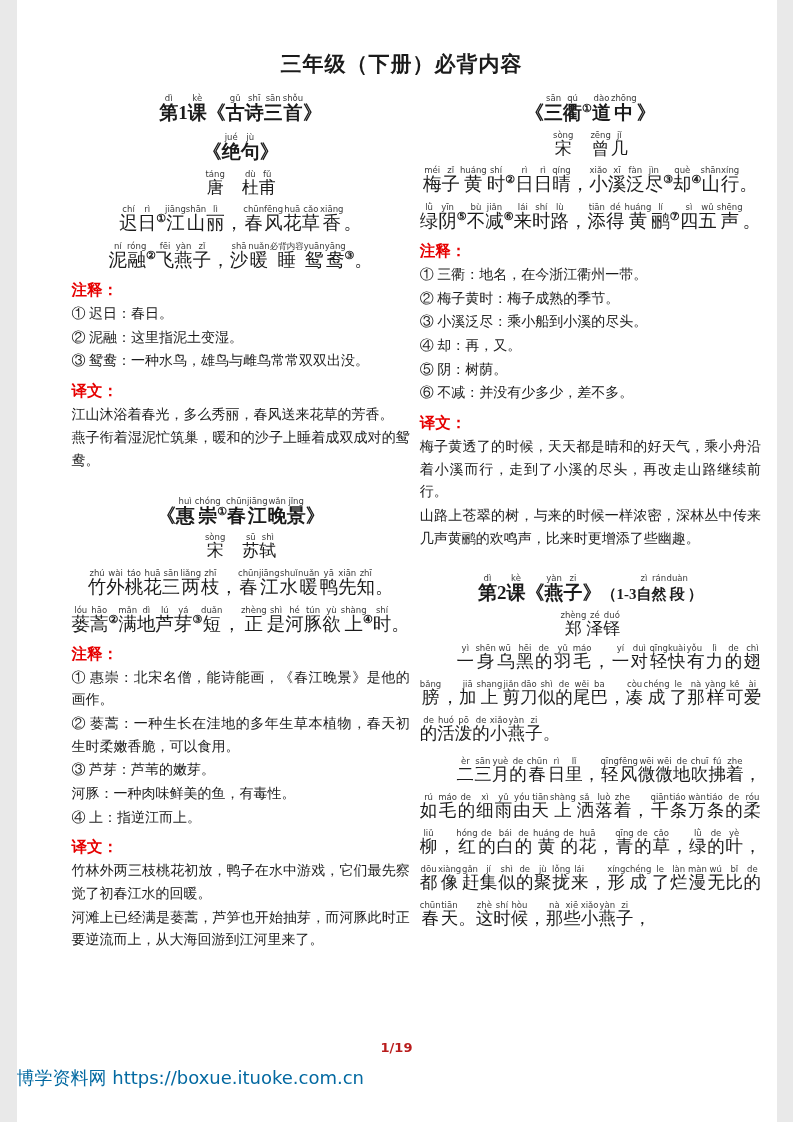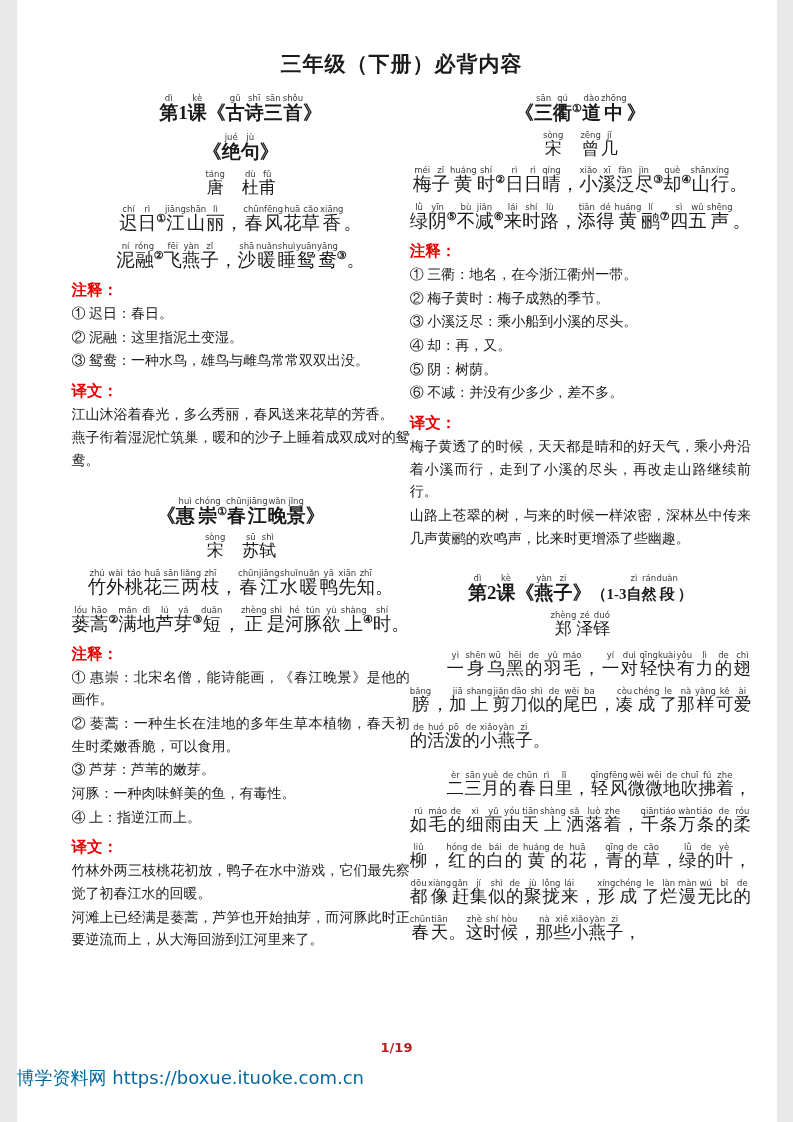--- a/index.html
+++ b/index.html
@@ -7,21 +7,21 @@
     width:760px; height:1122px; margin:0 auto; background:#ffffff;
     position:relative; overflow:hidden;
     font-family:"Liberation Serif","DejaVu Serif",serif;
     color:#1b1b1b;
   }
   .content { padding:50px 45px 0 55px; }
   .doc-title {
     text-align:center; font-size:21px; font-weight:bold;
     letter-spacing:1px; margin:0 0 10px 0;
   }
-  .columns { display:flex; align-items:flex-start; }
+  .columns { display:flex; gap:10px; align-items:flex-start; }
   .col { width:343px; }
 
   
   ruby { ruby-position:over; ruby-align:center; }
   rt {
     font-family:"DejaVu Sans",sans-serif;
     font-size:8.5px; font-weight:400; color:#3a3a3a;
     letter-spacing:0; text-align:center;
   }
   sup.circ {
@@ -48,21 +48,21 @@
   .label {
     color:#e60000; font-weight:bold; font-size:15.5px;
     margin:7px 0 2px 0; line-height:1.4;
   }
   .note, .trans {
     font-size:14px; line-height:1.62; text-align:justify;
     margin:1px 0;
   }
   .prose {
     font-size:17.5px; line-height:2.05; text-align:justify;
-    text-indent:2.1em; margin:12px 0;
+    text-indent:2.1em; margin:5px 0;
   }
   .gap-top { margin-top:24px; }
 
   .footer-pageno {
     position:absolute; left:0; right:0; top:1040px;
     text-align:center; font-size:13px; font-weight:bold; color:#b91c1c;
     font-family:"DejaVu Sans",sans-serif;
   }
   .footer-site {
     position:absolute; left:0; right:0; top:1066px;
@@ -81,21 +81,21 @@
     <div class="columns">
 
       <div class="col">
 
         <div class="sec-heading"><ruby>第<rt>dì</rt></ruby><ruby>1<rt></rt></ruby><ruby>课<rt>kè</rt></ruby><ruby>《<rt></rt></ruby><ruby>古<rt>gǔ</rt></ruby><ruby>诗<rt>shī</rt></ruby><ruby>三<rt>sān</rt></ruby><ruby>首<rt>shǒu</rt></ruby><ruby>》<rt></rt></ruby></div>
 
         <div>
           <div class="poem-title"><ruby>《<rt></rt></ruby><ruby>绝<rt>jué</rt></ruby><ruby>句<rt>jù</rt></ruby><ruby>》<rt></rt></ruby></div>
           <div class="poem-author"><ruby>唐<rt>táng</rt></ruby><ruby>　<rt></rt></ruby><ruby>杜<rt>dù</rt></ruby><ruby>甫<rt>fǔ</rt></ruby></div>
           <div class="poem-line"><ruby>迟<rt>chí</rt></ruby><ruby>日<rt>rì</rt></ruby><sup class="circ">①</sup><ruby>江<rt>jiāng</rt></ruby><ruby>山<rt>shān</rt></ruby><ruby>丽<rt>lì</rt></ruby><ruby>，<rt></rt></ruby><ruby>春<rt>chūn</rt></ruby><ruby>风<rt>fēng</rt></ruby><ruby>花<rt>huā</rt></ruby><ruby>草<rt>cǎo</rt></ruby><ruby>香<rt>xiāng</rt></ruby><ruby>。<rt></rt></ruby></div>
-          <div class="poem-line"><ruby>泥<rt>ní</rt></ruby><ruby>融<rt>róng</rt></ruby><sup class="circ">②</sup><ruby>飞<rt>fēi</rt></ruby><ruby>燕<rt>yàn</rt></ruby><ruby>子<rt>zǐ</rt></ruby><ruby>，<rt></rt></ruby><ruby>沙<rt>shā</rt></ruby><ruby>暖<rt>nuǎn</rt></ruby><ruby>睡<rt>shuì</rt></ruby><ruby>鸳<rt>yuān</rt></ruby><ruby>鸯<rt>yāng</rt></ruby><sup class="circ">③</sup><ruby>。<rt></rt></ruby></div>
+          <div class="poem-line"><ruby>泥<rt>ní</rt></ruby><ruby>融<rt>róng</rt></ruby><sup class="circ">②</sup><ruby>飞<rt>fēi</rt></ruby><ruby>燕<rt>yàn</rt></ruby><ruby>子<rt>zǐ</rt></ruby><ruby>，<rt></rt></ruby><ruby>沙<rt>shā</rt></ruby><ruby>暖<rt>nuǎn</rt></ruby><ruby>睡<rt>必背内容</rt></ruby><ruby>鸳<rt>yuān</rt></ruby><ruby>鸯<rt>yāng</rt></ruby><sup class="circ">③</sup><ruby>。<rt></rt></ruby></div>
 
           <div class="label">注释：</div>
           <div class="note">① 迟日：春日。</div>
           <div class="note">② 泥融：这里指泥土变湿。</div>
           <div class="note">③ 鸳鸯：一种水鸟，雄鸟与雌鸟常常双双出没。</div>
 
           <div class="label">译文：</div>
           <div class="trans">江山沐浴着春光，多么秀丽，春风送来花草的芳香。</div>
           <div class="trans">燕子衔着湿泥忙筑巢，暖和的沙子上睡着成双成对的鸳鸯。</div>
         </div>

